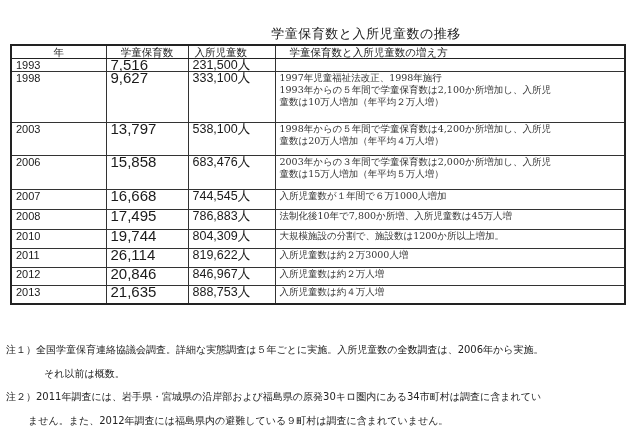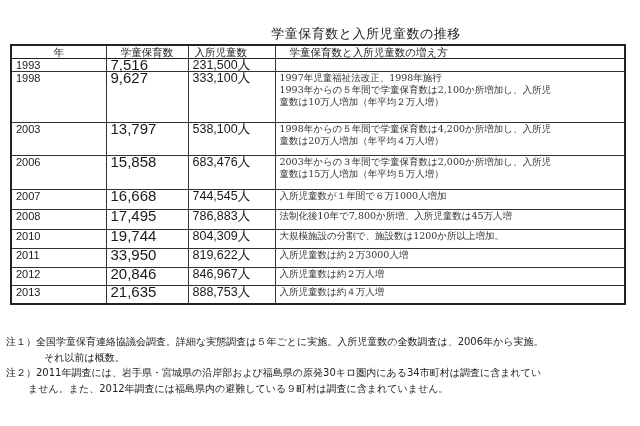--- a/index.html
+++ b/index.html
@@ -13,21 +13,21 @@
                  vertical-align: top; line-height: 12px; }
     table.main th { font-size: 10.5px; height: 12px; text-align: center; border-bottom: 1px solid #222; }
     table.main th.notes-h { text-align: left; padding-left: 14px; }
     td.year { text-align: left; padding-left: 22px; font-family: "Liberation Sans", sans-serif; font-size: 11px; line-height: 15px; margin-left: 36px; }
     td.num  { text-align: left; padding-right: 6px; font-family: "Liberation Sans", sans-serif; font-size: 15px; line-height: 15px; }
     td.kids { text-align: left; padding-left: 6px; font-family: "Liberation Sans", sans-serif; font-size: 12.5px; line-height: 15px; }
     td.note { font-family: "DejaVu Serif", "Liberation Serif", serif; font-size: 9.5px; color: #333;
               padding-left: 8px; line-height: 15.5px; padding-top: 1px; margin-left: 28px; }
     .note-line { display: block; white-space: nowrap; }
     .footnotes { position: absolute; left: 6px; top: 334px; width: 630px; font-size: 10px; line-height: 15.5px; color: #222; }
-    .fn { display: block; white-space: nowrap; }
+    .fn { display: block; white-space: nowrap; margin-top: 8px; }
     .fn-cont1 { padding-left: 38px; }
     .fn-cont2 { padding-left: 22px; }
   </style>
 </head>
 <body>
 
 <div class="title">学童保育数と入所児童数の推移</div>
 
 <table class="main">
   <colgroup>
@@ -98,21 +98,21 @@
       <tr style="height: 19px;">
         <td class="year">2010</td>
         <td class="num">19,744</td>
         <td class="kids">804,309人</td>
         <td class="note">
           <span class="note-line">大規模施設の分割で、施設数は1200か所以上増加。</span>
         </td>
       </tr>
       <tr style="height: 19px;">
         <td class="year">2011</td>
-        <td class="num">33,950</td>
+        <td class="num">26,114</td>
         <td class="kids">819,622人</td>
         <td class="note">
           <span class="note-line">入所児童数は約２万3000人増</span>
         </td>
       </tr>
       <tr style="height: 18px;">
         <td class="year">2012</td>
         <td class="num">20,846</td>
         <td class="kids">846,967人</td>
         <td class="note">

